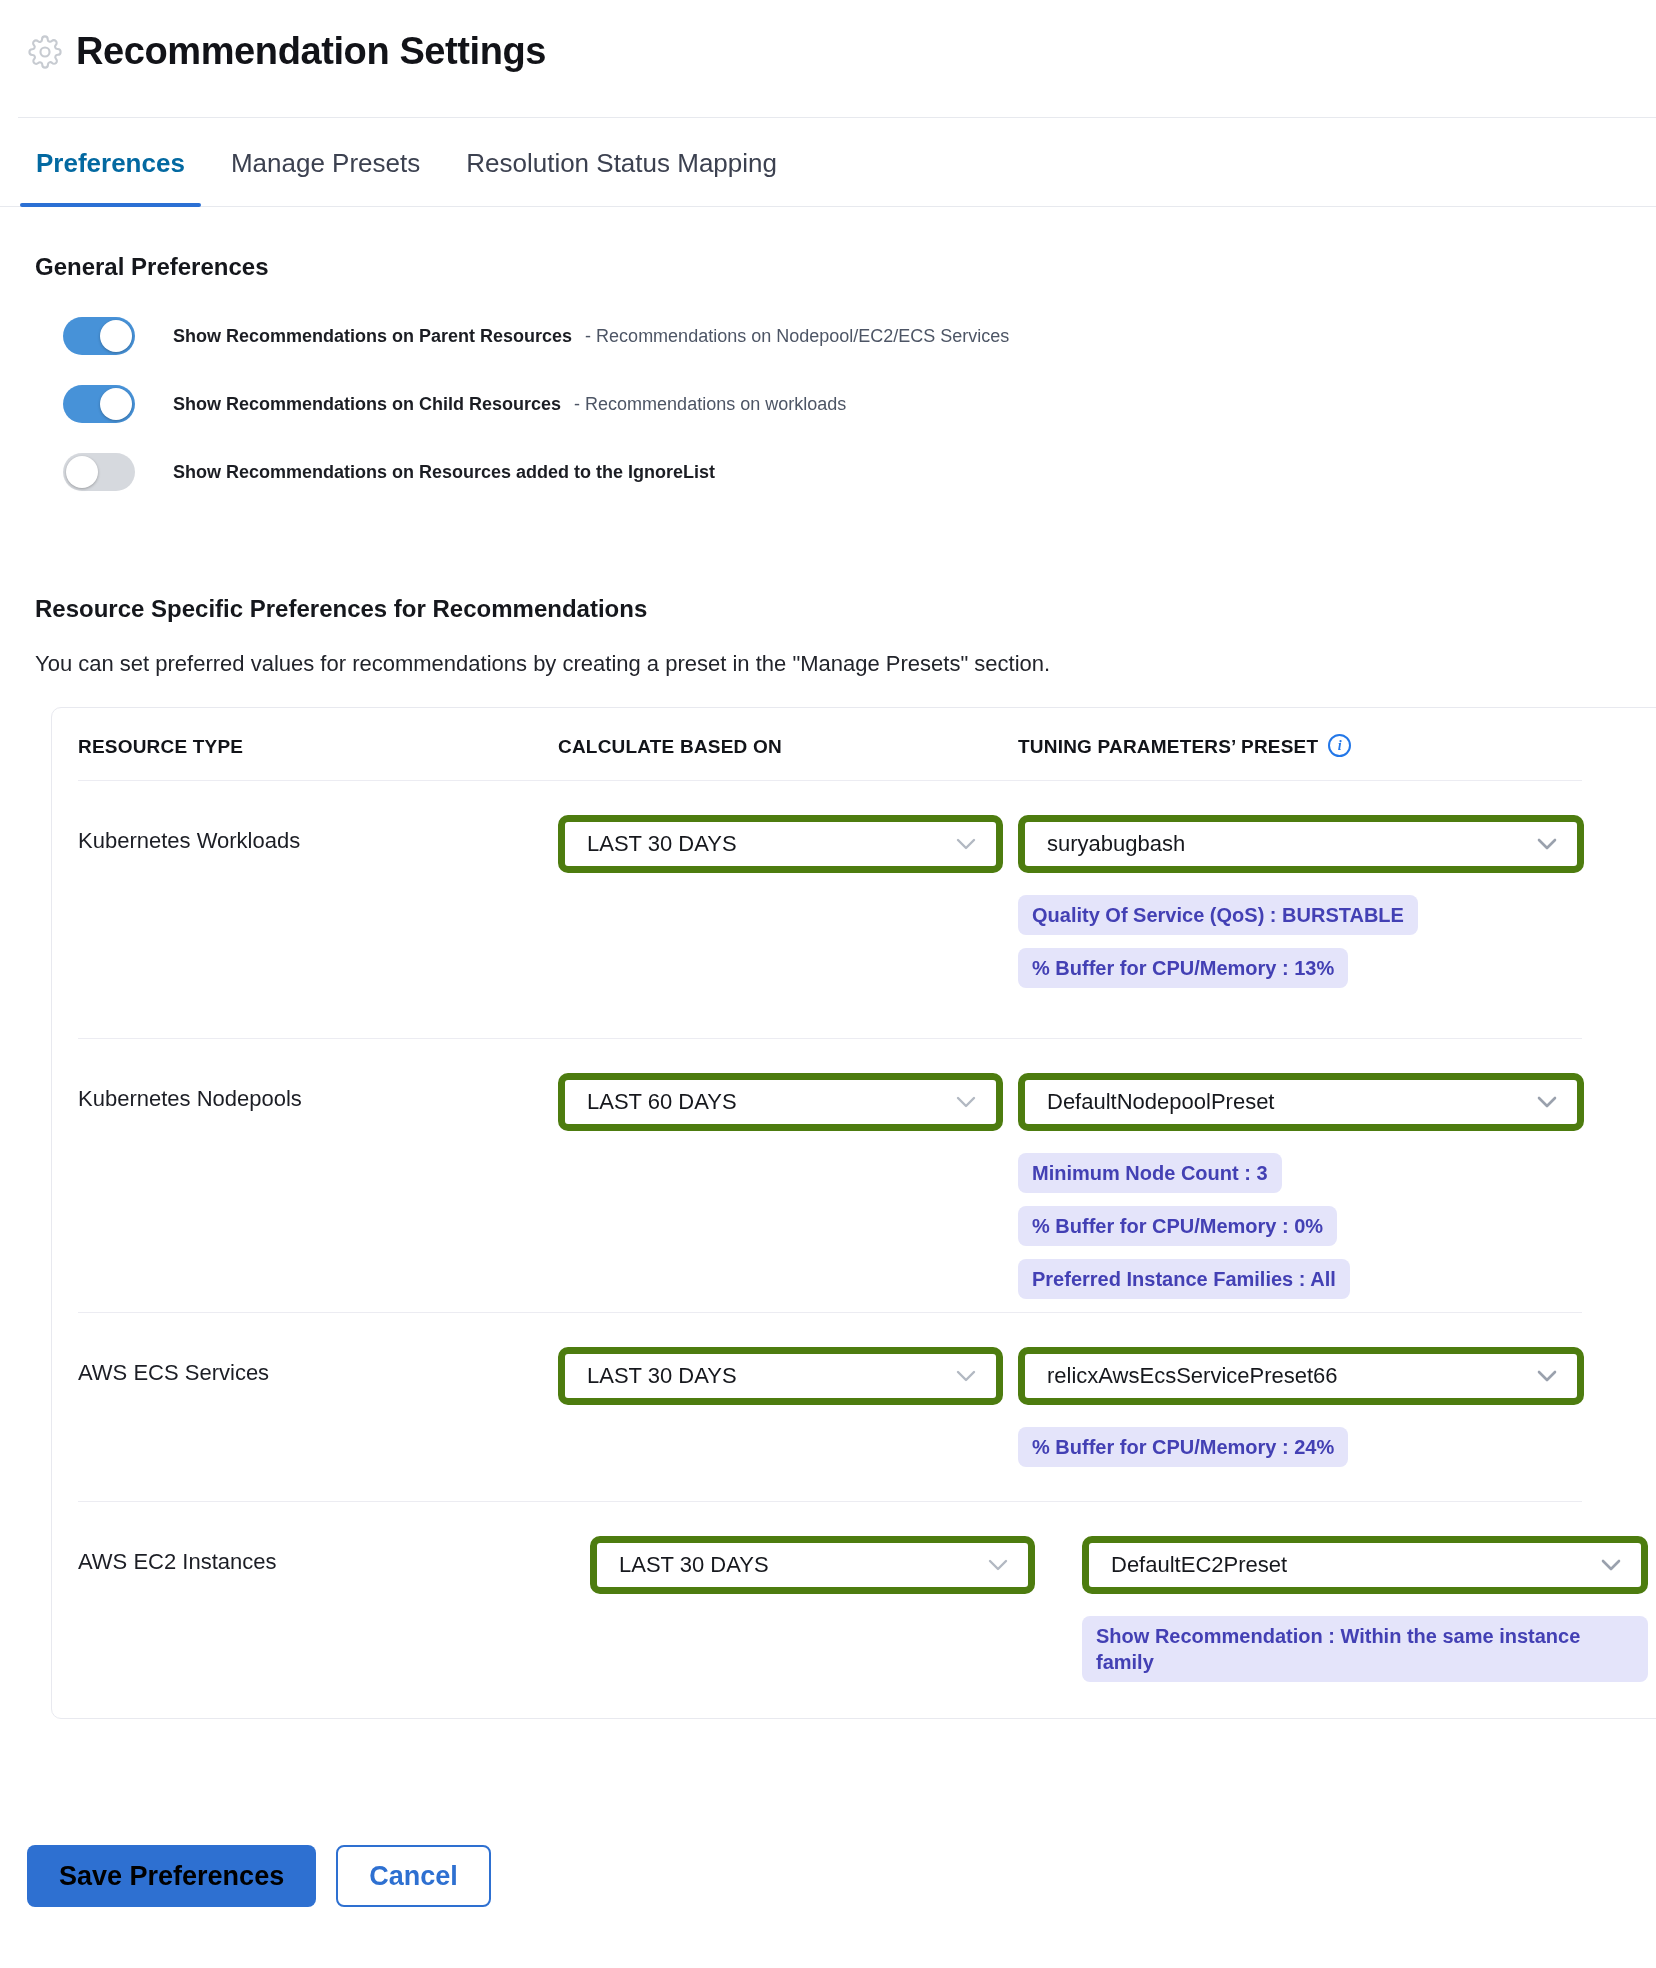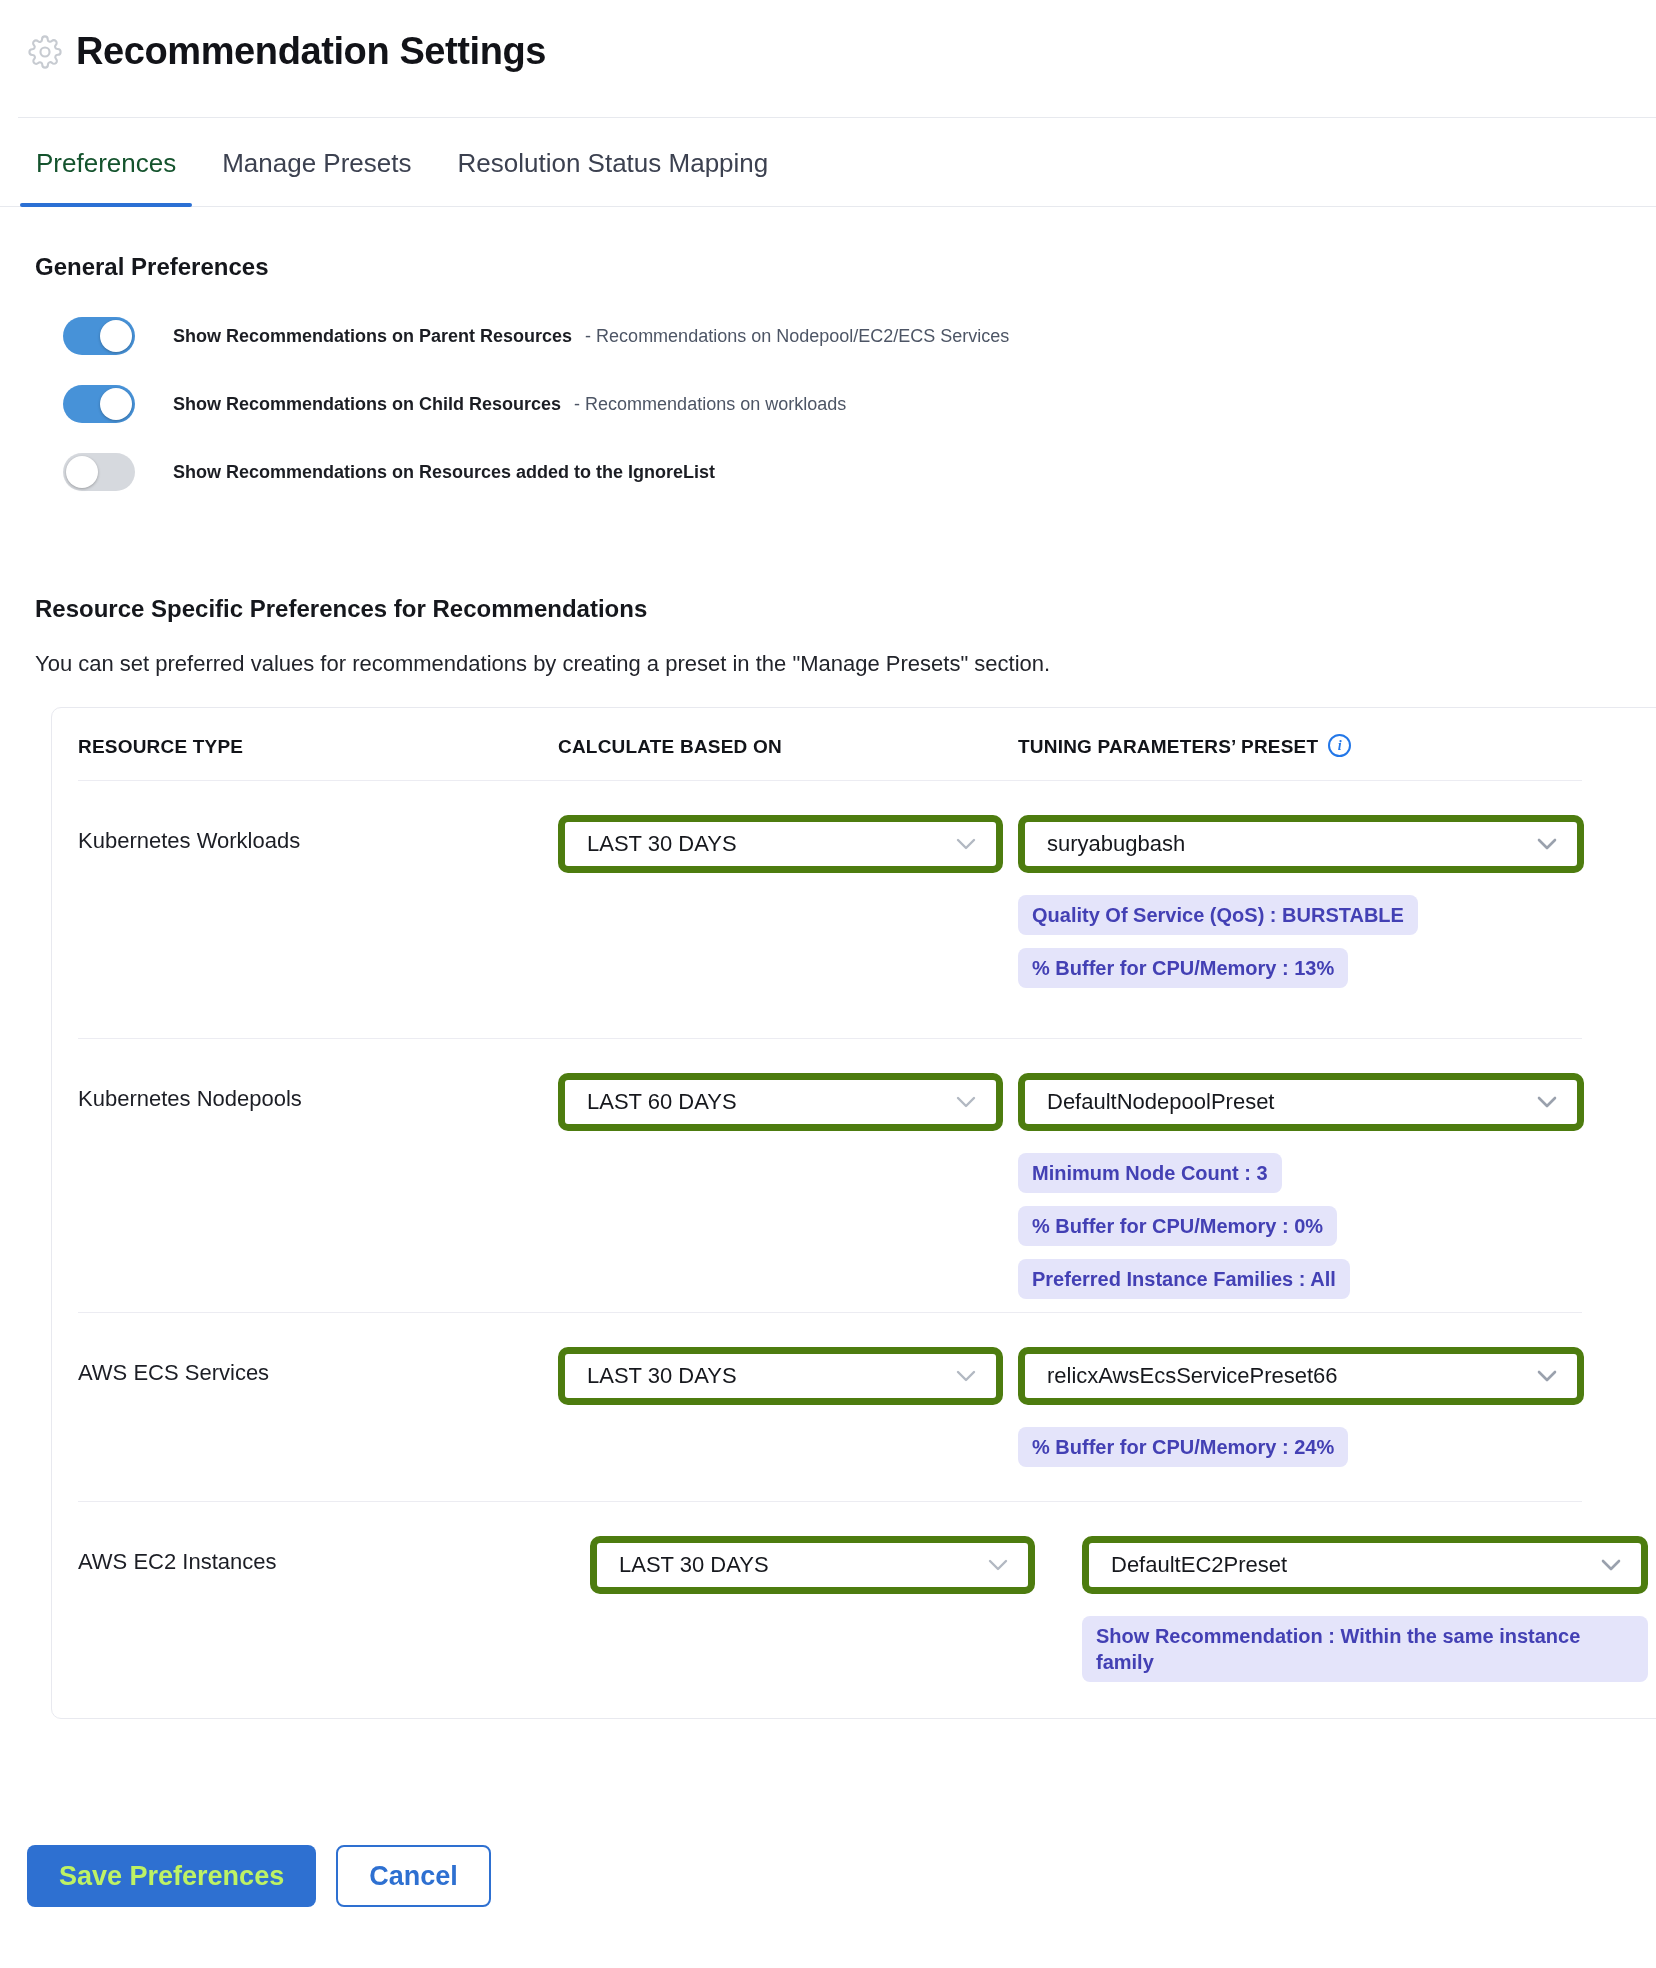--- a/index.html
+++ b/index.html
@@ -14,21 +14,21 @@
   
   .title-row { display:flex; align-items:center; gap:14px; padding:30px 28px 0 28px; }
   .gear { width:34px; height:34px; flex:0 0 auto; }
   h1.page-title { font-size:38px; font-weight:700; letter-spacing:-0.4px; color:#121318; }
 
   .top-divider { height:1px; background:#e7e9ee; margin:44px 0 0 18px; }
 
   
   .tabs { display:flex; gap:14px; padding-left:20px; border-bottom:1px solid #e7e9ee; }
   .tab { position:relative; padding:30px 16px 27px 16px; font-size:26px; color:#3c4150; cursor:default; }
-  .tab.active { font-weight:400; color:#14532d; }
+  .tab.active { font-weight:700; color:#0369a1; }
   .tab.active::after { content:""; position:absolute; left:0; right:0; bottom:-1px; height:4px;
     background:#2b70d4; border-radius:3px; }
 
   
   .content { padding:0 35px; }
   .section-heading { font-size:24px; font-weight:700; color:#15171c; }
   .gen-heading { margin-top:46px; }
   .toggle-row { display:flex; align-items:center; margin:30px 0 0 28px; }
   .toggle-row.first { margin-top:36px; }
   .switch { width:72px; height:38px; border-radius:19px; position:relative; flex:0 0 auto; cursor:pointer; }
@@ -75,21 +75,21 @@
 
   .info-badge { width:23px; height:23px; border:2px solid #2377e8; border-radius:50%;
     color:#2377e8; font-size:14px; font-weight:700; display:inline-flex;
     align-items:center; justify-content:center; margin-top:-2px; cursor:pointer;
     font-family:"Liberation Serif","DejaVu Serif",serif; font-style:italic; }
 
   
   .footer { padding:126px 0 0 27px; display:flex; align-items:center; }
   .btn { height:62px; border-radius:8px; font-size:27px; font-weight:700; cursor:pointer;
     font-family:"Liberation Sans","DejaVu Sans",sans-serif; }
-  .btn-save { background:#2e70d1; color:#bef264; border:none; padding:0 32px; }
+  .btn-save { background:#2e70d1; color:#000000; border:none; padding:0 32px; }
   .btn-cancel { background:#ffffff; color:#2e70d1; border:2px solid #2e70d1; padding:0 31px; margin-left:20px; }
 </style>
 </head>
 <body>
 
 <div class="page">
 
   <div class="title-row">
     <svg class="gear" viewBox="0 0 24 24" fill="none" stroke="#c7cbd1" stroke-width="1.5" stroke-linecap="round" stroke-linejoin="round">
       <circle cx="12" cy="12" r="3.2"></circle>

